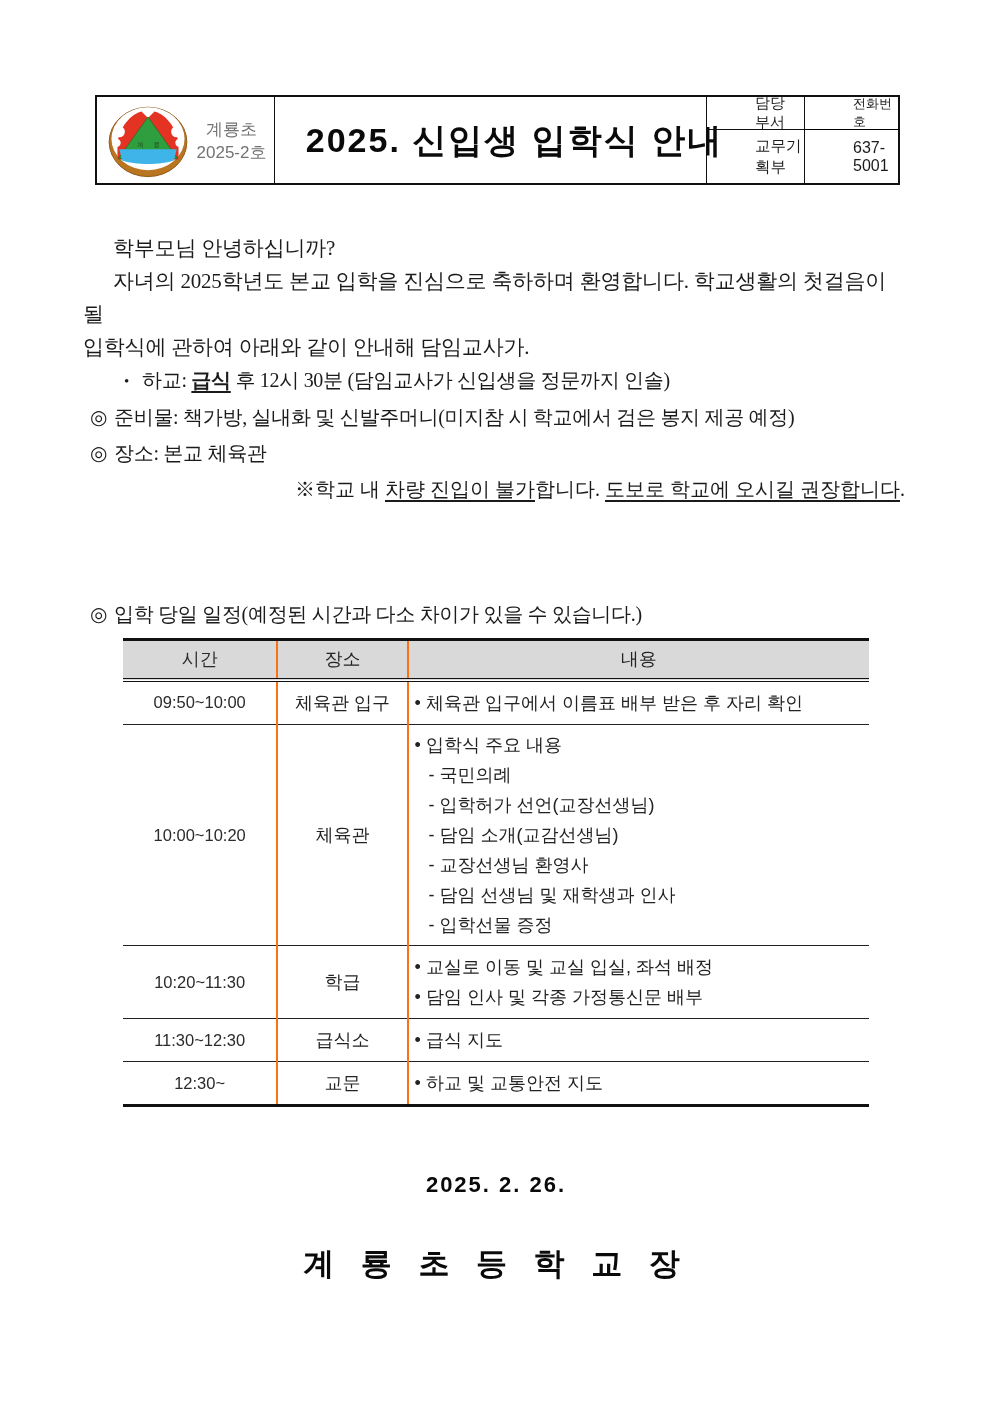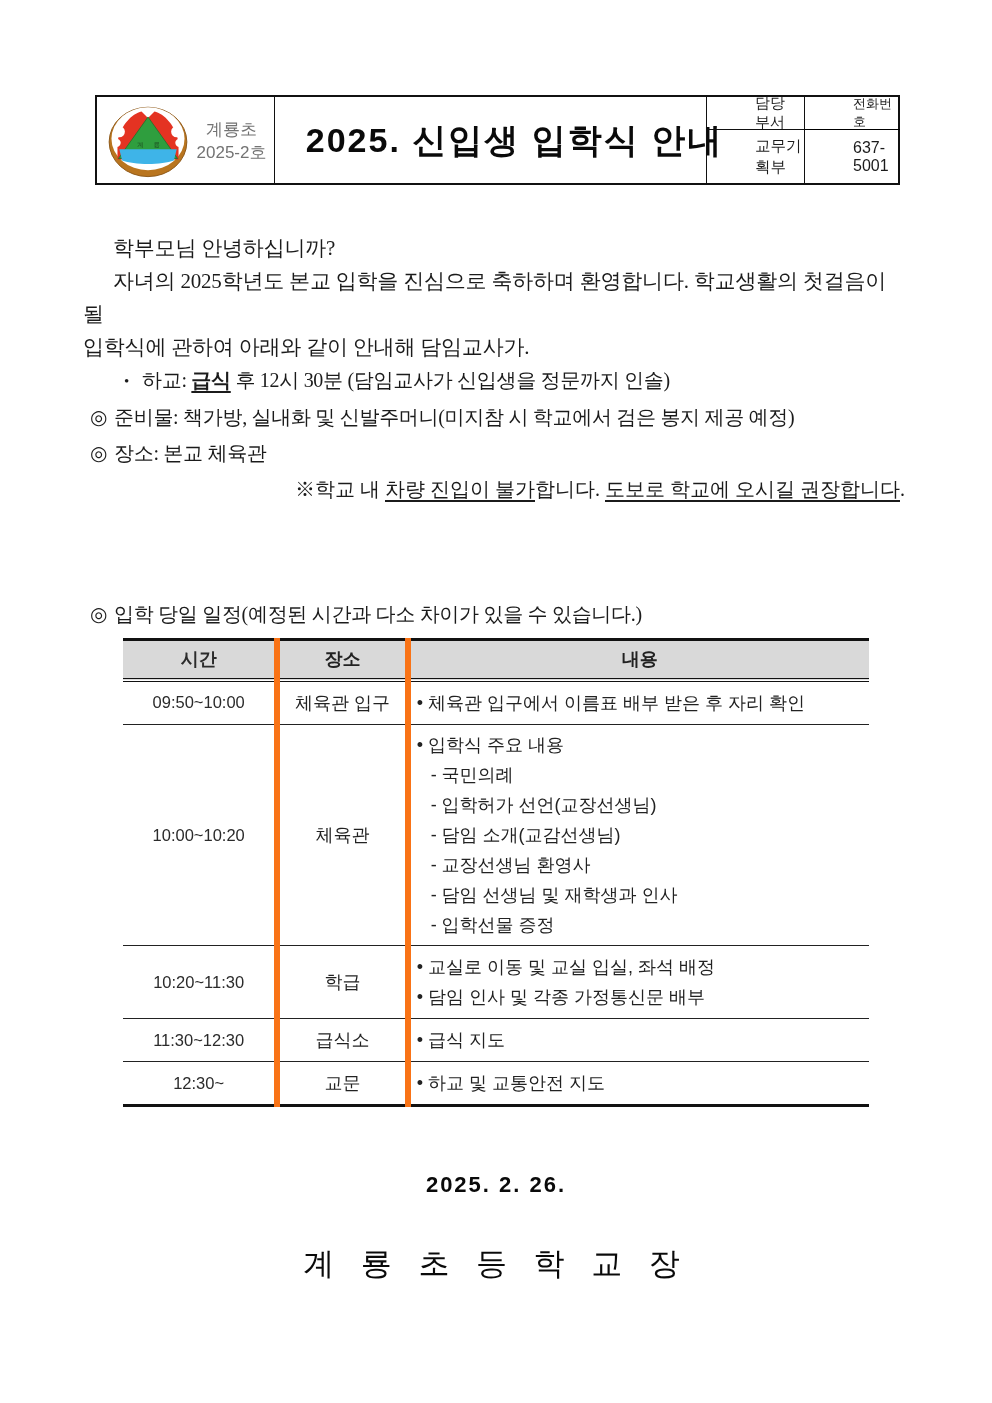--- a/index.html
+++ b/index.html
@@ -53,44 +53,44 @@
 
   
   .sched-table {
     position:absolute; left:123px; top:638px; width:746px;
     border-collapse:collapse;
     font-family:"Liberation Sans","DejaVu Sans",sans-serif;
     font-size:18px; color:#222;
     border-top:3px solid #111;
     border-bottom:3px solid #111;
   }
-  .sched-table th, .sched-table td { border-left:6px solid #f97316; vertical-align:middle; }
+  .sched-table th, .sched-table td { border-left:2px solid #f97316; vertical-align:middle; }
   .sched-table th:first-child, .sched-table td:first-child { border-left:none; }
   .sched-table thead tr { height:40px; background:#d9d9d9; }
-  .sched-table thead th { font-weight:bold; border-bottom:4px double #111; font-size:18px; }
+  .sched-table thead th { font-weight:normal; border-bottom:4px double #111; font-size:18px; }
   .sched-table tbody tr { border-top:1px solid #222; }
   .sched-table tbody tr:first-child { border-top:none; }
   .col-time  { width:158px; text-align:center; font-size:16.5px; color:#2b2b2b; }
   .col-place { width:137px; text-align:center; }
   .col-content { width:465px; text-align:left; padding:5px 6px; }
   .cline { line-height:30px; white-space:nowrap; }
   .cline.dash { padding-left:14px; }
   tr.r1 { height:45px; } tr.r2 { height:217px; } tr.r3 { height:73px; }
   tr.r4 { height:43px; } tr.r5 { height:44px; }
 
   
   .doc-date {
     position:absolute; left:0; top:1172px; width:100%;
     text-align:center; font-family:"Liberation Sans","DejaVu Sans",sans-serif;
     font-weight:bold; font-size:22px; letter-spacing:2px; color:#0a0a0a;
   }
   .signature {
     position:absolute; left:0; top:1243px; width:100%;
     text-align:center; font-family:"Liberation Sans","DejaVu Sans",sans-serif;
-    font-weight:normal; font-size:31px; letter-spacing:9px; color:#0a0a0a;
+    font-weight:bold; font-size:31px; letter-spacing:9px; color:#0a0a0a;
   }
 </style>
 </head>
 <body>
 
 <div class="page">
 
   <div class="hdr">
     <div class="hdr-cell cell-issuer">
       <div class="logo-wrap">

